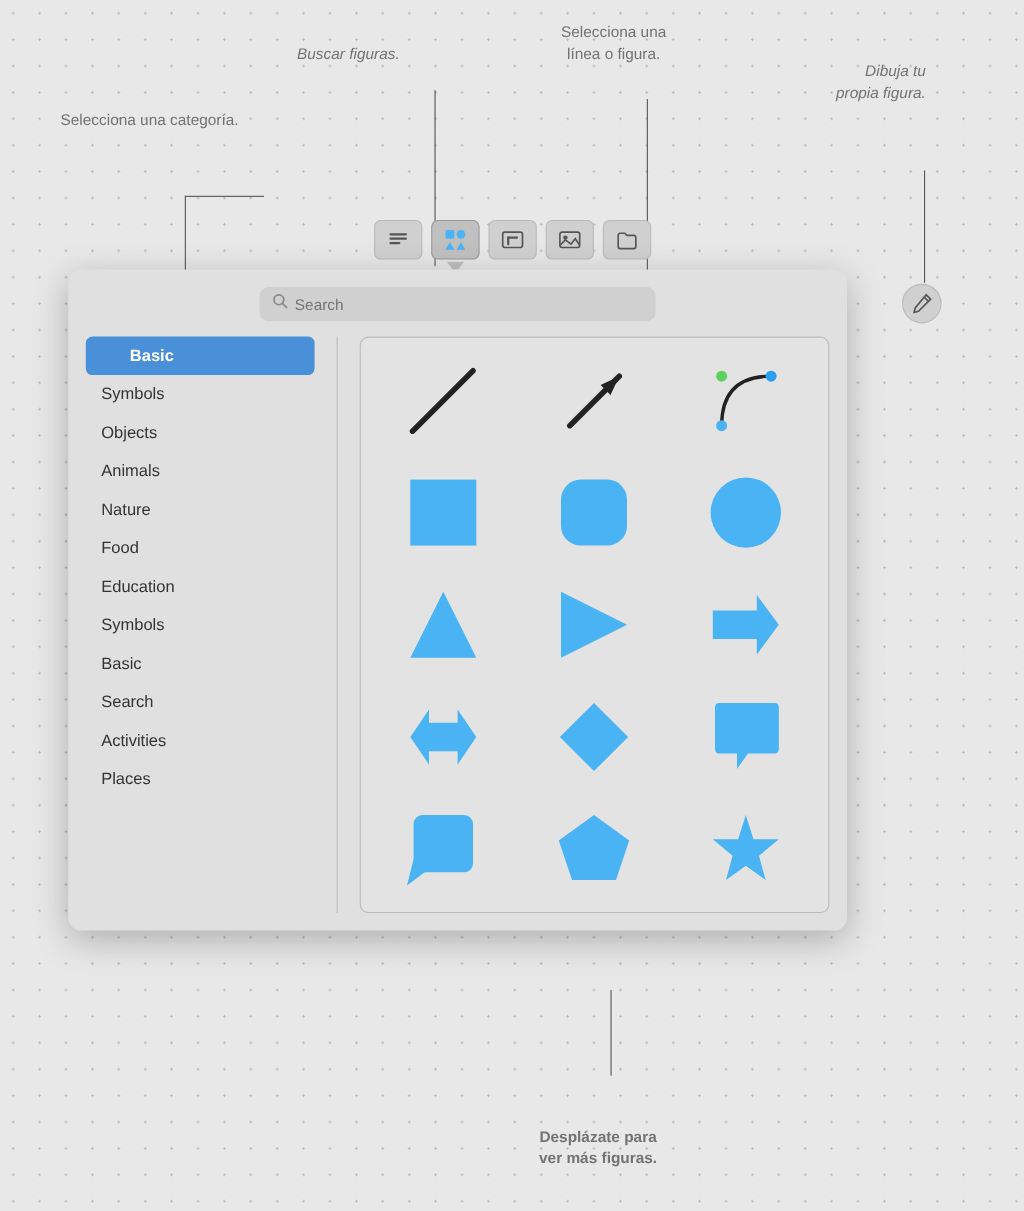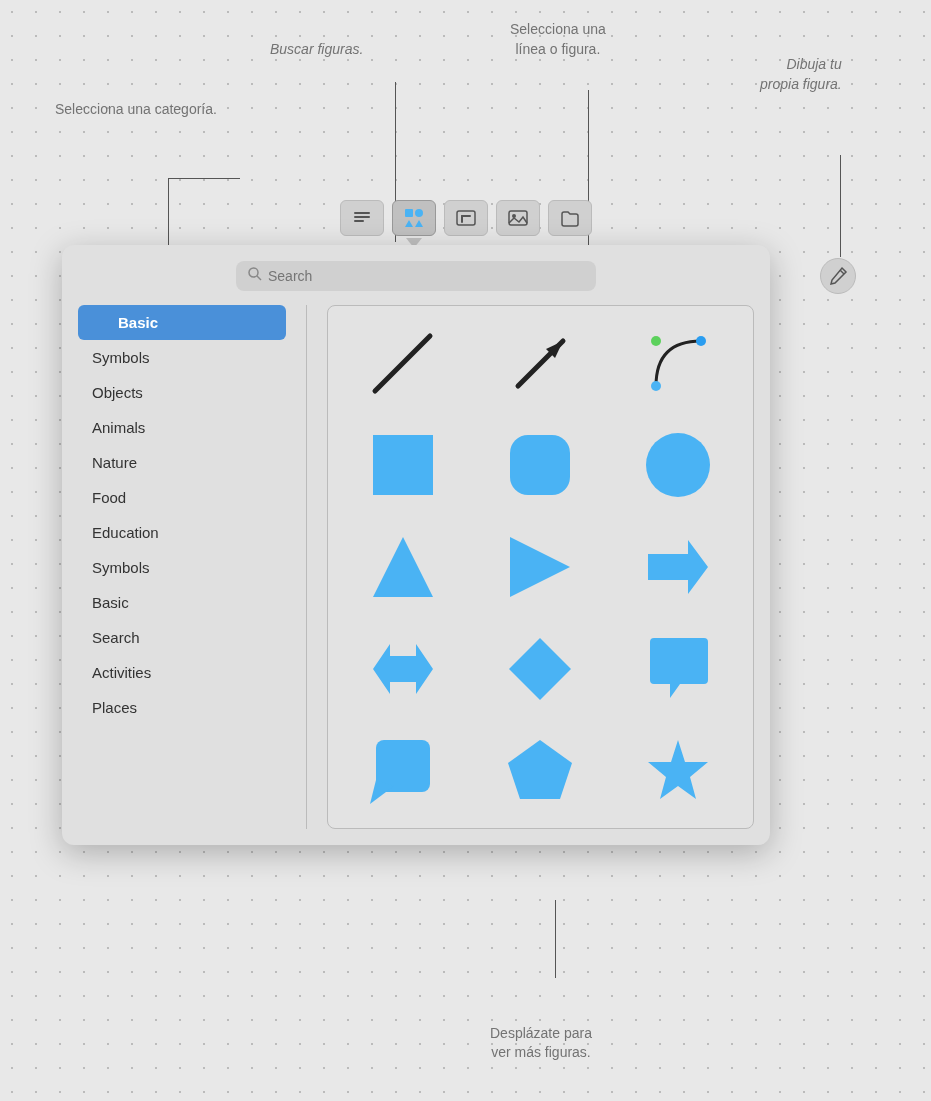--- a/index.html
+++ b/index.html
@@ -409,15 +409,15 @@
           </svg>
         </div>
 
       </div>
     </div>
   </div>
 </div>
 
 <div class="ann-line-v" style="top:900px; left:555px; height:78px;"></div>
 
-<div class="annotation" style="bottom:38px; left:490px; text-align:center;">
+<div class="annotation" style="bottom:38px; left:490px; text-align:center;font-weight:bold;">
   <span>Desplázate para<br>ver más figuras.</span>
 </div>
 
 </body></html>

